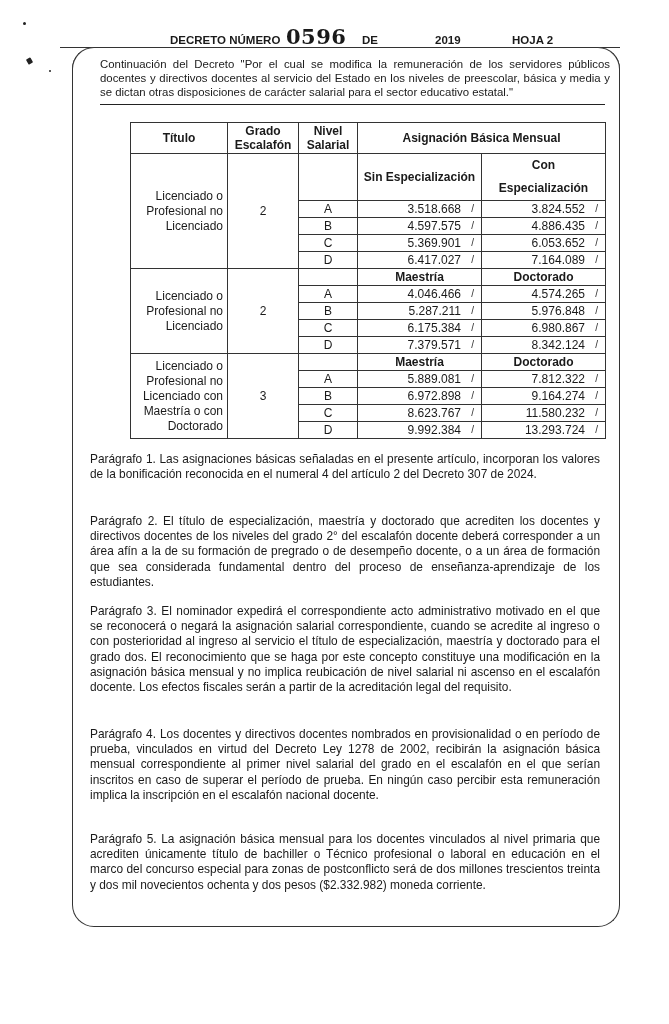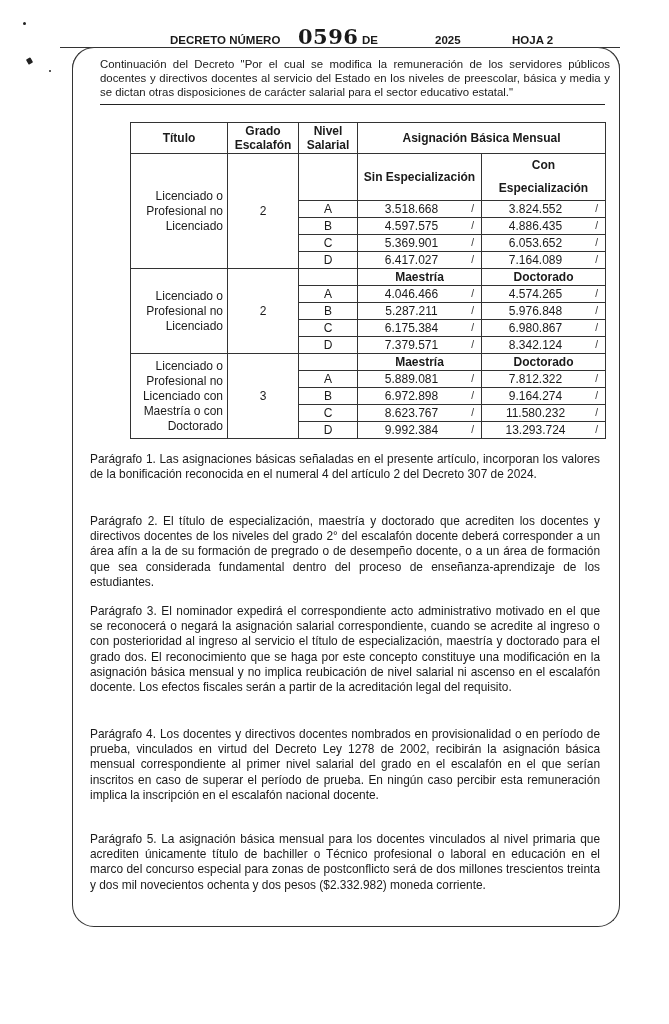--- a/index.html
+++ b/index.html
@@ -1,57 +1,57 @@
 <!DOCTYPE html>
 <html><head>
 <meta charset="utf-8">
 <style>
   html, body { margin:0; padding:0; background:#ffffff; }
   body { width:669px; height:1024px; position:relative; overflow:hidden;
          font-family:"Liberation Sans", sans-serif; color:#1a1a1a; }
   .header { position:absolute; top:22px; left:0; width:669px; height:30px; }
   .header span { position:absolute; font-weight:bold; font-size:11.5px; top:12px;margin-left:12px; }
   .h-label { left:158px; }
-  .h-num { left:286px; top:2px !important; font-family:"DejaVu Serif", serif; font-weight:normal; font-size:21px !important; letter-spacing:0.5px; }
+  .h-num { left:274px; top:2px !important; font-family:"DejaVu Serif", serif; font-weight:normal; font-size:21px !important; letter-spacing:0.5px; }
   .h-de { left:350px; }
   .h-year { left:423px; }
   .h-hoja { left:500px; }
   .header-rule { position:absolute; left:60px; width:560px; top:47px; height:0; border-top:1.5px solid #333; }
   .frame { position:absolute; left:72px; top:47px; width:548px; height:880px;
            border:1.5px solid #333; border-radius:22px; border-top:none; box-sizing:border-box; }
   .frame-top-l { position:absolute; left:72px; top:47px; width:22px; height:22px; border-left:1.5px solid #333; border-top:1.5px solid #333; border-top-left-radius:22px; background:#fff; box-sizing:border-box;}
   .frame-top-r { position:absolute; left:598px; top:47px; width:22px; height:22px; border-right:1.5px solid #333; border-top:1.5px solid #333; border-top-right-radius:22px; background:#fff; box-sizing:border-box;}
   .speck { position:absolute; background:#222; border-radius:50%; }
   .intro { position:absolute; left:100px; top:57px; width:510px; font-size:11.4px; line-height:14px; text-align:justify; }
   .intro-rule { position:absolute; left:100px; top:104px; width:505px; border-top:1.8px solid #222; }
   table.salary { position:absolute; left:130px; top:122px; border-collapse:collapse; font-size:12px; }
   table.salary td, table.salary th { border:1px solid #333; padding:0 4px; height:16px; line-height:15px; }
   table.salary th { font-weight:bold; text-align:center; }
   .c-title { width:88px; text-align:right; vertical-align:middle; line-height:15px !important; }
   .c-grado { width:62px; text-align:center; vertical-align:middle; }
   .c-nivel { width:50px; text-align:center; }
-  .c-val { width:99px; text-align:center; padding-right:20px !important; position:relative; }
+  .c-val { width:99px; text-align:right; padding-right:20px !important; position:relative; }
   .c-val2 { width:97px; }
   .tick { position:absolute; right:7px; top:0; font-size:10px; color:#333; }
   .subhead { font-weight:bold; text-align:center; }
   .para { position:absolute; left:90px; width:510px; font-size:11.9px; line-height:15.2px; text-align:justify; }
   .para b { font-weight:normal; }
 </style>
 </head>
 <body>
 
 <div class="speck" style="left:23px;top:22px;width:3px;height:3px;"></div>
 <div class="speck" style="left:27px;top:58px;width:5px;height:6px;border-radius:1px;transform:rotate(-30deg);"></div>
 <div class="speck" style="left:49px;top:70px;width:2px;height:2px;"></div>
 
 <div class="header">
   <span class="h-label">DECRETO NÚMERO</span>
   <span class="h-num">0596</span>
   <span class="h-de">DE</span>
-  <span class="h-year">2025</span>
+  <span class="h-year">2019</span>
   <span class="h-hoja">HOJA 2</span>
 </div>
 <div class="header-rule"></div>
 
 <div class="frame"></div>
 <div class="frame-top-l"></div>
 <div class="frame-top-r"></div>
 
 <div class="intro">Continuación del Decreto "Por el cual se modifica la remuneración de los servidores públicos docentes y directivos docentes al servicio del Estado en los niveles de preescolar, básica y media y se dictan otras disposiciones de carácter salarial para el sector educativo estatal."</div>
 <div class="intro-rule"></div>

